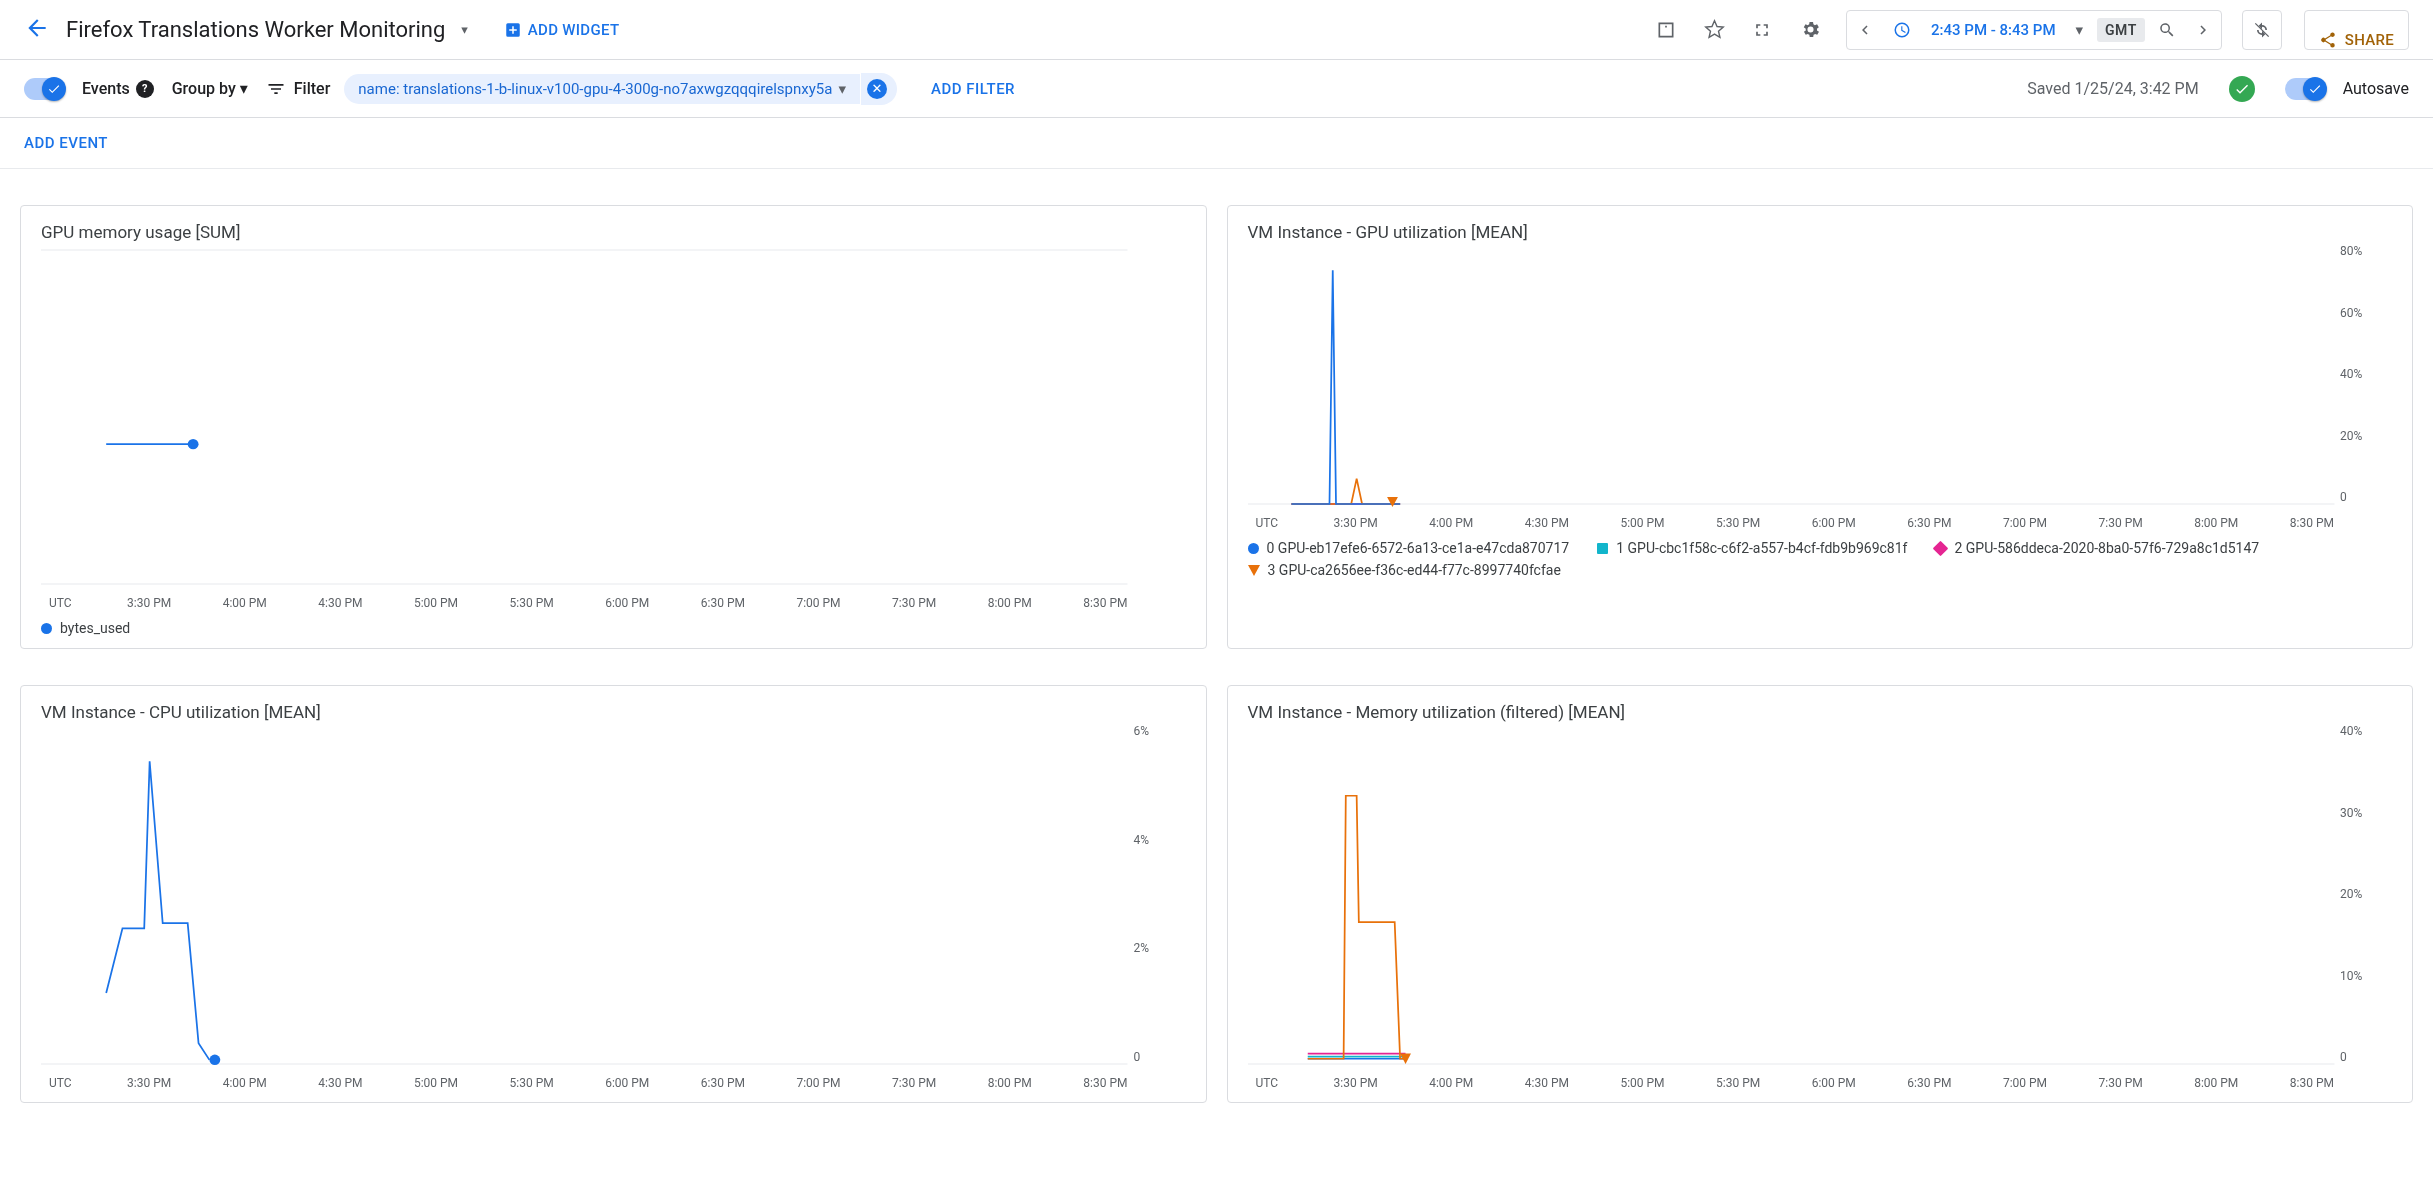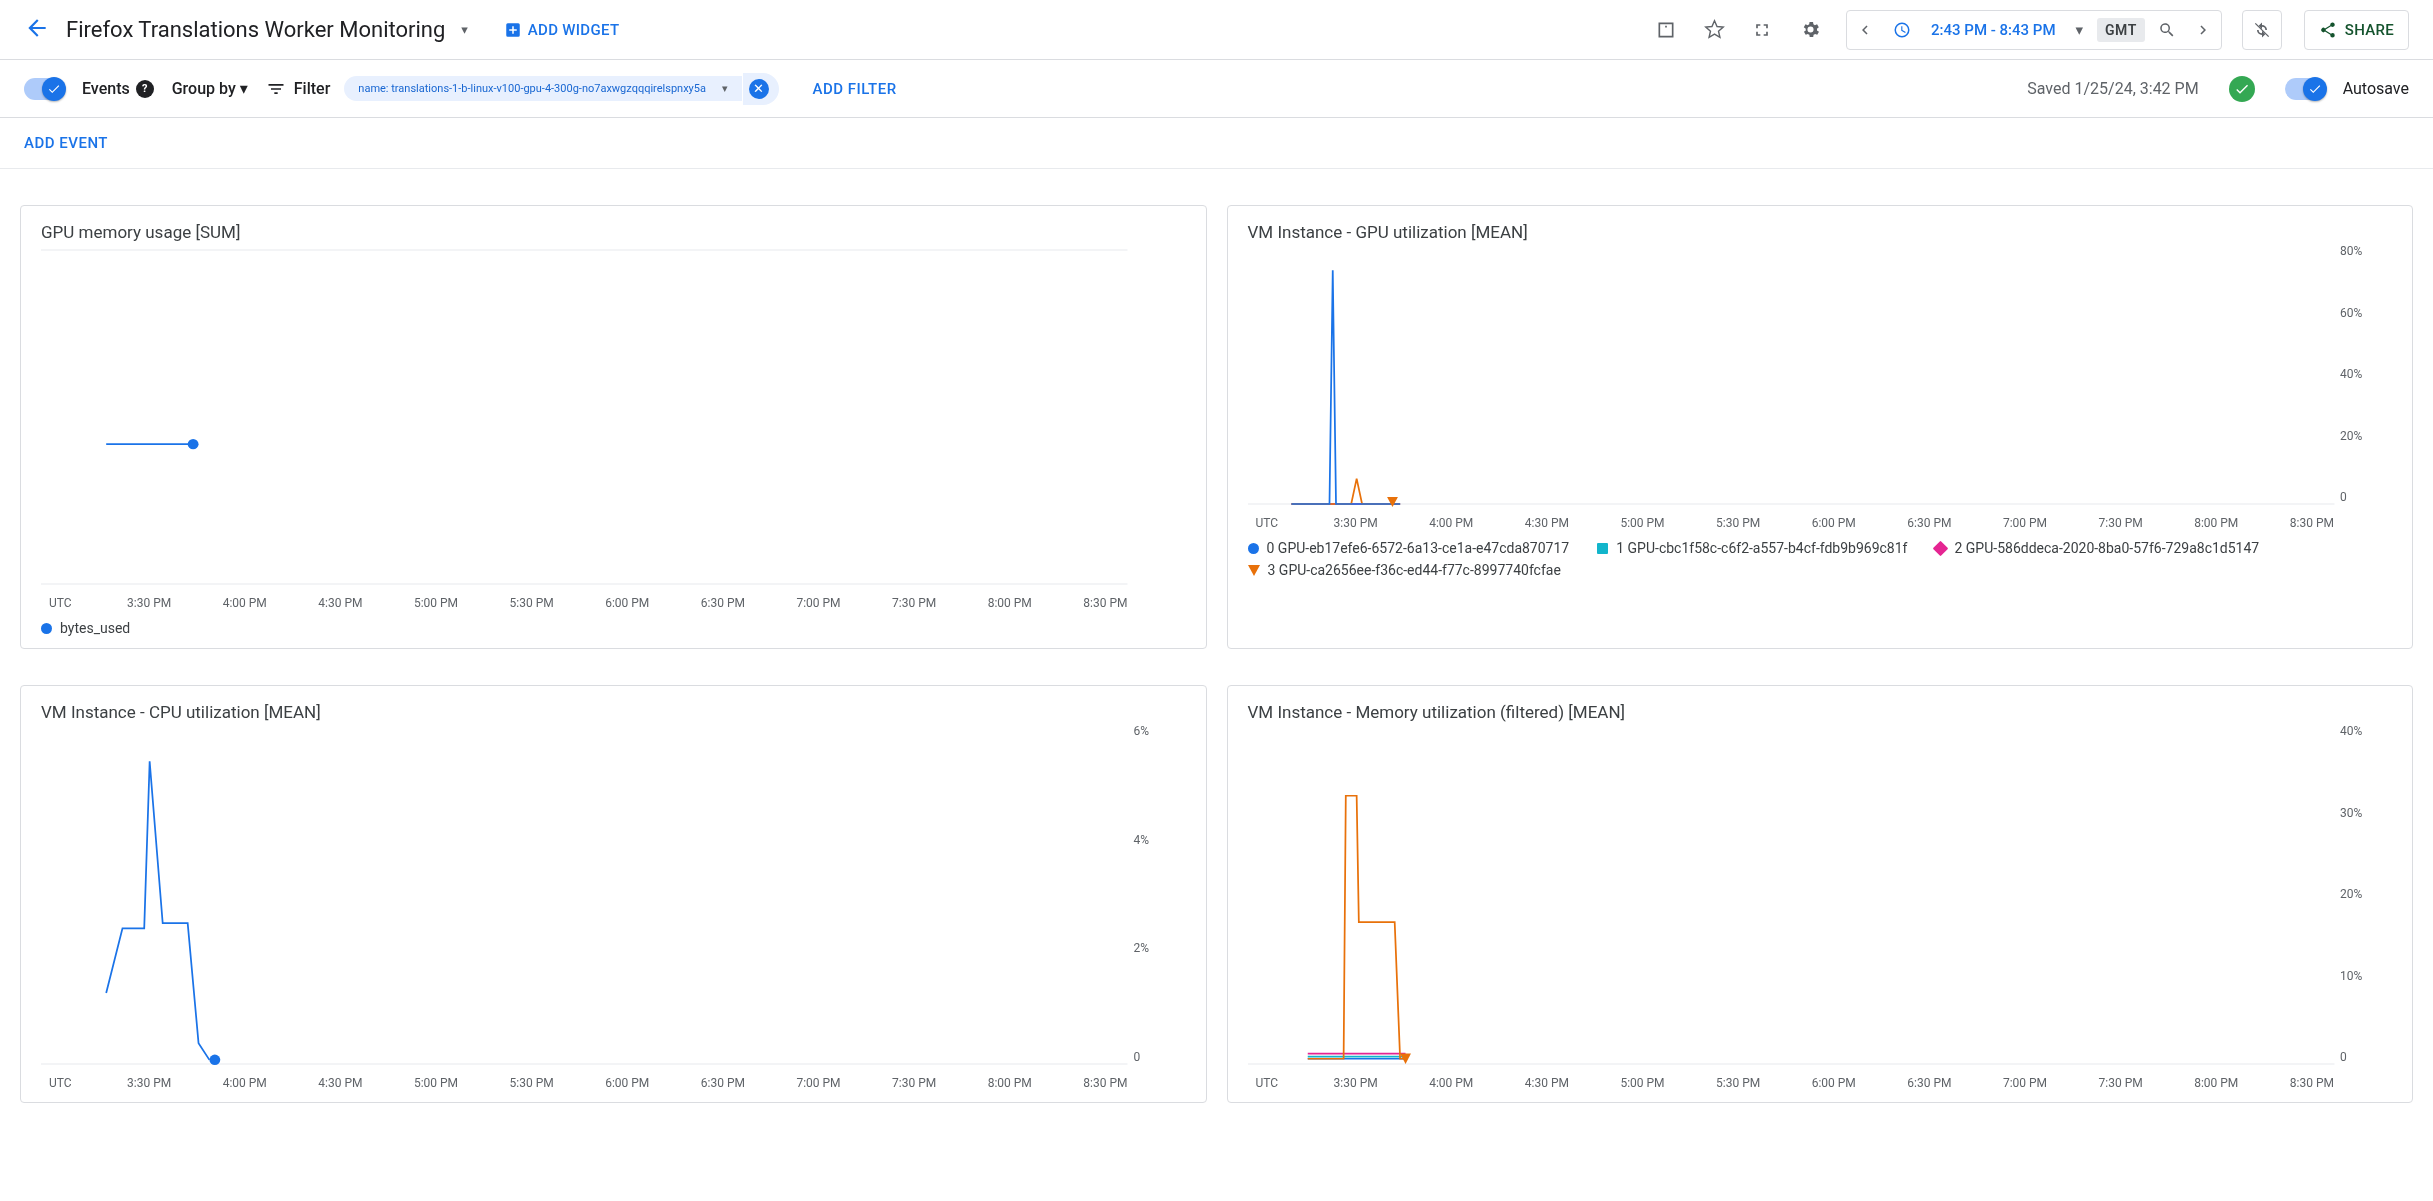--- a/index.html
+++ b/index.html
@@ -8,29 +8,29 @@
 .back-arrow { color:#1a73e8; cursor:pointer; }
 .title { font-size:22px; font-weight:400; color:#202124; margin-left:4px; }
 .title-caret { color:#5f6368; margin-left:4px; }
 .add-widget { display:flex; align-items:center; gap:6px; color:#1a73e8; font-weight:500; font-size:15px; margin-left:24px; cursor:pointer; letter-spacing:.3px;}
 .header-spacer { flex:1; }
 .icon-btn { width:36px; height:36px; display:flex; align-items:center; justify-content:center; color:#5f6368; cursor:pointer; border-radius:4px; }
 .pager-group { display:flex; align-items:center; border:1px solid #dadce0; border-radius:4px; height:40px; margin-left:6px;}
 .pager-btn { width:36px; display:flex; align-items:center; justify-content:center; color:#5f6368; cursor:pointer; height:100%; }
 .time-range { display:flex; align-items:center; gap:20px; color:#1a73e8; font-weight:500; padding:0 10px; cursor:pointer; height:100%; font-size:15px;}
 .gmt-badge { background:#e8eaed; color:#3c4043; font-weight:600; font-size:14px; padding:4px 8px; border-radius:3px; margin:0 4px; letter-spacing:.5px;}
-.share-btn { display:flex; align-items:center; gap:8px; color:#14532d; font-weight:500; border:1px solid #dadce0; border-radius:4px; padding:0 14px; height:40px; margin-left:10px; cursor:pointer; font-size:15px; letter-spacing:.3px;}
+.share-btn { display:flex; align-items:flex-end; gap:8px; color:#a16207; font-weight:500; border:1px solid #dadce0; border-radius:4px; padding:0 14px; height:40px; margin-left:10px; cursor:pointer; font-size:15px; letter-spacing:.3px;}
 .filter-bar { display:flex; align-items:center; height:58px; padding:0 24px; border-bottom:1px solid #dadce0; gap:18px; }
 .toggle { position:relative; width:40px; height:22px; background:#aecbfa; border-radius:11px; cursor:pointer; }
 .toggle .knob { position:absolute; right:-2px; top:-1px; width:24px; height:24px; background:#1a73e8; border-radius:50%; display:flex; align-items:center; justify-content:center; color:#fff; box-shadow:0 1px 2px rgba(0,0,0,.3);}
 .events-label { font-size:16px; font-weight:500; display:flex; align-items:center; gap:6px;}
 .help-icon { width:18px; height:18px; border-radius:50%; background:#202124; color:#fff; font-size:11px; display:flex; align-items:center; justify-content:center; font-weight:700;}
 .groupby { font-size:16px; font-weight:500; display:flex; align-items:center; gap:4px; cursor:pointer;}
 .filter-label { font-size:16px; font-weight:500; display:flex; align-items:center; gap:8px; }
-.chip { display:flex; align-items:center; gap:16px; background:#e8f0fe; color:#1967d2; border-radius:16px 0 0 16px; padding:6px 14px; font-size:11px; margin-left:-4px;text-align:center;}
+.chip { display:flex; align-items:center; gap:6px; background:#e8f0fe; color:#1967d2; border-radius:16px 0 0 16px; padding:6px 14px; font-size:15px; margin-left:-4px;text-align:center;}
 .chip-close-wrap { background:#e8f0fe; border-radius:0 16px 16px 0; padding:6px 10px 6px 6px; margin-left:1px;}
 .chip-close { width:20px; height:20px; border-radius:50%; background:#1a73e8; color:#fff; display:flex; align-items:center; justify-content:center; font-size:13px; cursor:pointer;}
 .add-filter { color:#1a73e8; font-weight:500; font-size:15px; margin-left:16px; cursor:pointer; letter-spacing:.5px;}
 .filter-spacer { flex:1; }
 .saved { color:#5f6368; font-size:16px; }
 .check-badge { width:26px; height:26px; border-radius:50%; background:#34a853; color:#fff; display:flex; align-items:center; justify-content:center; margin:0 12px;}
 .autosave-label { font-size:16px; }
 .event-bar { padding:16px 24px; border-bottom:1px solid #e8eaed;}
 .add-event { color:#1a73e8; font-weight:500; font-size:15px; cursor:pointer; letter-spacing:.5px;}
 .grid { display:grid; grid-template-columns:1fr 1fr; gap:20px; padding:20px;}

